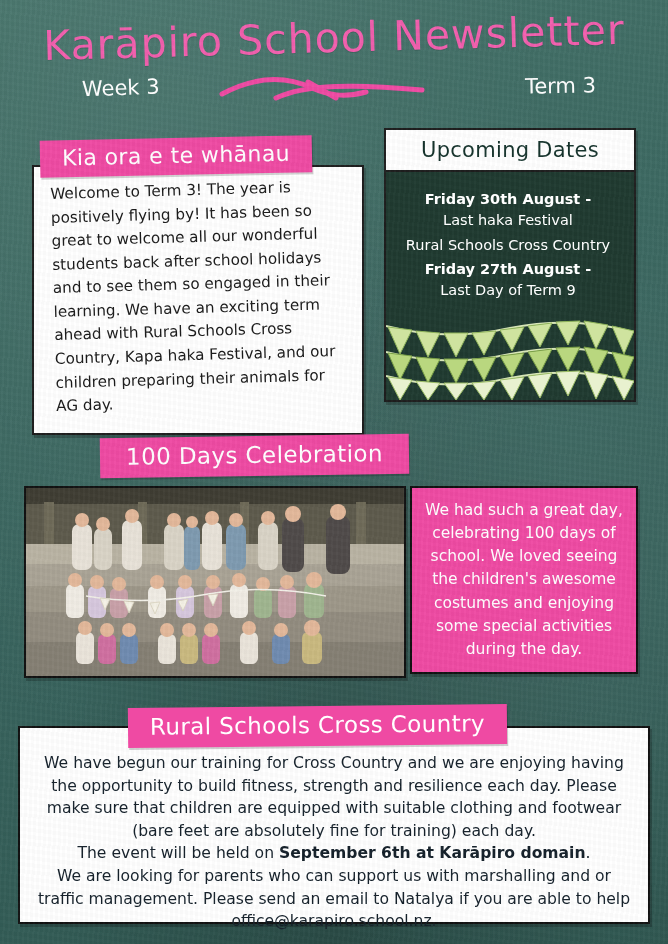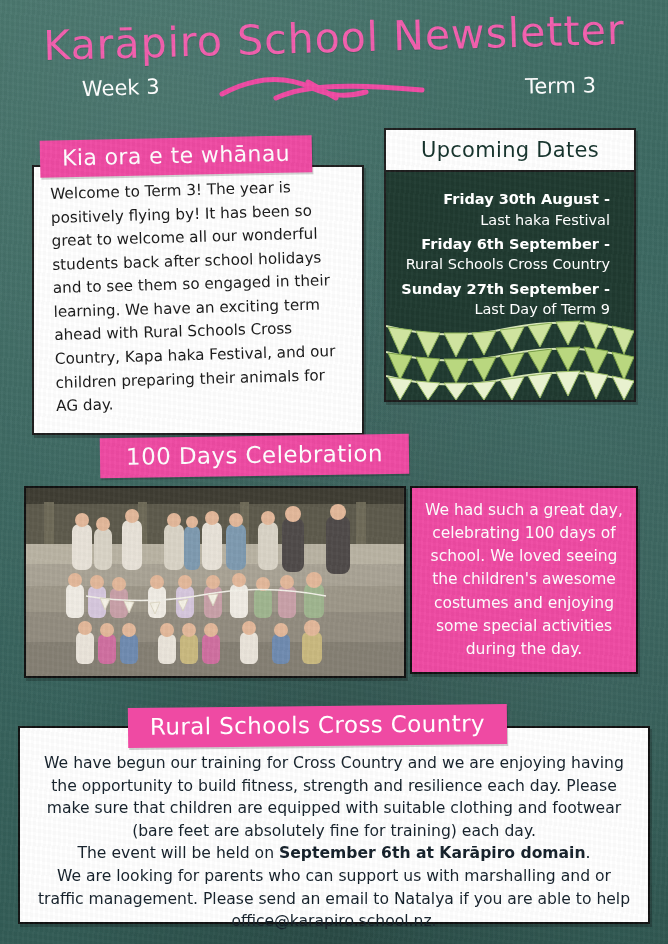--- a/index.html
+++ b/index.html
@@ -141,22 +141,22 @@
     background: #1f3a30;
     border: 2px solid #1d1d1d;
     border-top: none;
     height: 228px;
     overflow: hidden;
     box-shadow: 2px 3px 0 rgba(0,0,0,0.22);
   }
   .dates-list {
     position: relative;
     z-index: 2;
-    padding: 18px 24px 0 8px;
-    text-align: right;
+    padding: 18px 12px 0 8px;
+    text-align: center;
     color: #ffffff;
   }
   .date-strong {
     font-size: 14.5px;
     font-weight: bold;
     line-height: 1.35;
   }
   .date-sub {
     font-size: 14.5px;
     line-height: 1.4;
@@ -275,23 +275,22 @@
   </div>
 
   <div class="dates-wrap">
     <div class="dates-banner-box">
       <div class="title">Upcoming Dates</div>
     </div>
     <div class="dates-body">
       <div class="dates-list">
         <div class="date-strong">Friday 30th August -</div>
         <div class="date-sub">Last haka Festival</div>
-        <div class="date-strong">Friday 6th September -</div>
         <div class="date-sub">Rural Schools Cross Country</div>
-        <div class="date-strong">Sunday 27th September -</div>
+        <div class="date-strong">Friday 27th August -</div>
         <div class="date-sub">Last Day of Term 9</div>
       </div>
       <svg class="bunting" viewBox="0 0 248 92" preserveAspectRatio="none">
         <path d="M0 18 Q62 34 124 20 Q186 8 248 24" fill="none" stroke="#d8e6b8" stroke-width="2"></path>
         <g fill="#cfe39f" stroke="#8fb45a" stroke-width="1">
           <polygon points="2,19 26,22 14,46"></polygon>
           <polygon points="30,23 54,25 42,49"></polygon>
           <polygon points="58,25 82,25 70,49"></polygon>
           <polygon points="86,25 110,23 98,47"></polygon>
           <polygon points="114,22 138,19 126,43"></polygon>

